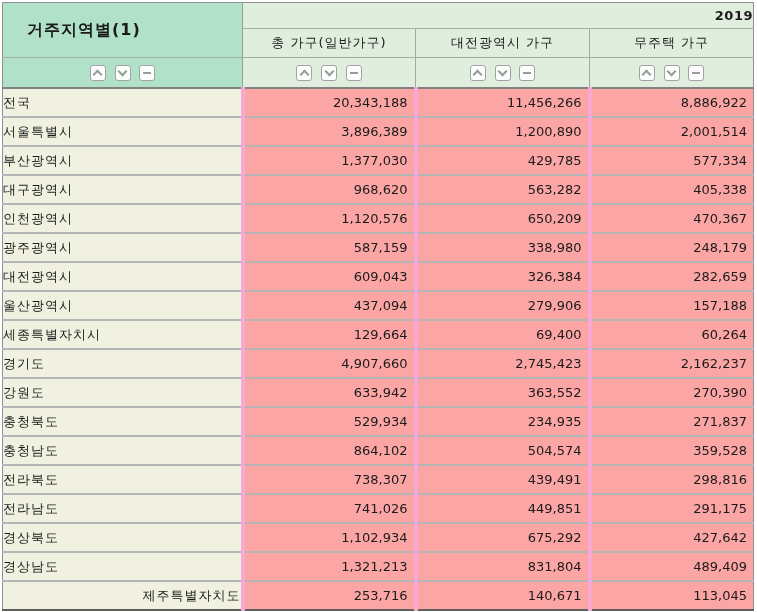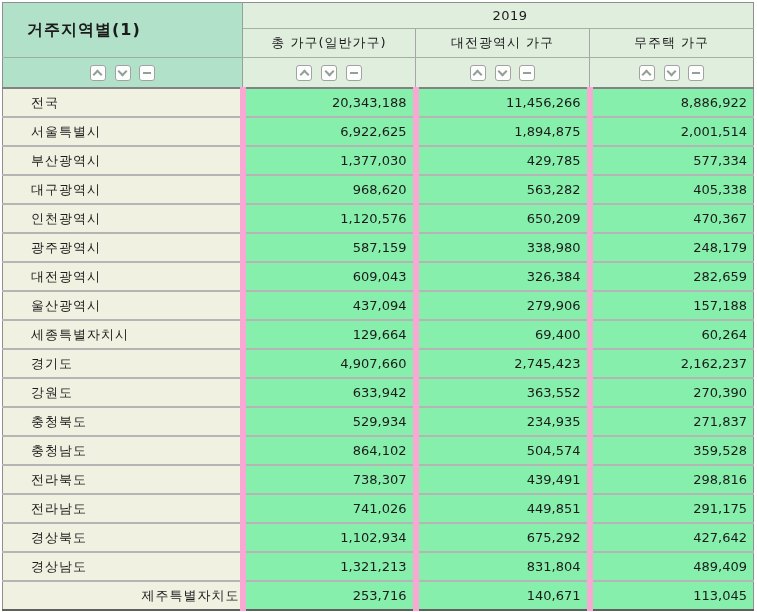--- a/index.html
+++ b/index.html
@@ -30,23 +30,23 @@
     border-bottom: 1px solid #9fae9f;
     text-align: left;
     padding-left: 24px;
     font-weight: bold;
     font-size: 16px;
     letter-spacing: 1px;
   }
   tr.year-row th.year {
     background: var(--column-header-bg, #dfeedd);
     border-bottom: 1px solid #a3b0a3;
-    text-align: center;
+    text-align: right;
     padding-left: 24px;
-    font-weight: normal;
+    font-weight: bold;
     height: 25px;
     letter-spacing: 0.5px;
   }
   tr.colhead-row th {
     background: var(--column-header-bg, #dfeedd);
     border-bottom: 1px solid #a3b0a3;
     border-left: 1px solid #a6a6a6;
     font-weight: normal;
     height: 28px;
     letter-spacing: 1px;
@@ -91,29 +91,28 @@
     width: 8px; height: 2px;
     background: #90a097;
   }
 
   
   tbody th.rlabel {
     background: var(--row-label-bg, #f1f1e2);
     border-right: 1px solid #c6c6c6;
     border-bottom: 2px solid var(--row-border, #b5b5b5);
     text-align: left;
-    padding-left: 28px;
     font-weight: normal;
     height: 27px;
     letter-spacing: 1px;
     white-space: nowrap;
   }
   tbody td.num {
-    background: #86efac;
-    border-left: 6px solid #f9a8d4;
+    background: #fca5a5;
+    border-left: 4px solid #f9a8d4;
     border-bottom: 2px solid var(--row-border, #b5b5b5);
     text-align: right;
     padding-right: 6px;
     white-space: nowrap;
   }
   tbody tr:last-child th.rlabel,
   tbody tr:last-child td.num {
     border-bottom: 2px solid #5f5f5f;
     text-align: right;
   }
@@ -190,22 +189,22 @@
 
         <tr class="data-row">
           <th class="rlabel">전국</th>
           <td class="num">20,343,188</td>
           <td class="num">11,456,266</td>
           <td class="num">8,886,922</td>
         </tr>
 
         <tr class="data-row">
           <th class="rlabel">서울특별시</th>
-          <td class="num">6,922,625</td>
-          <td class="num">1,894,875</td>
+          <td class="num">3,896,389</td>
+          <td class="num">1,200,890</td>
           <td class="num">2,001,514</td>
         </tr>
 
         <tr class="data-row">
           <th class="rlabel">부산광역시</th>
           <td class="num">1,377,030</td>
           <td class="num">429,785</td>
           <td class="num">577,334</td>
         </tr>
 

